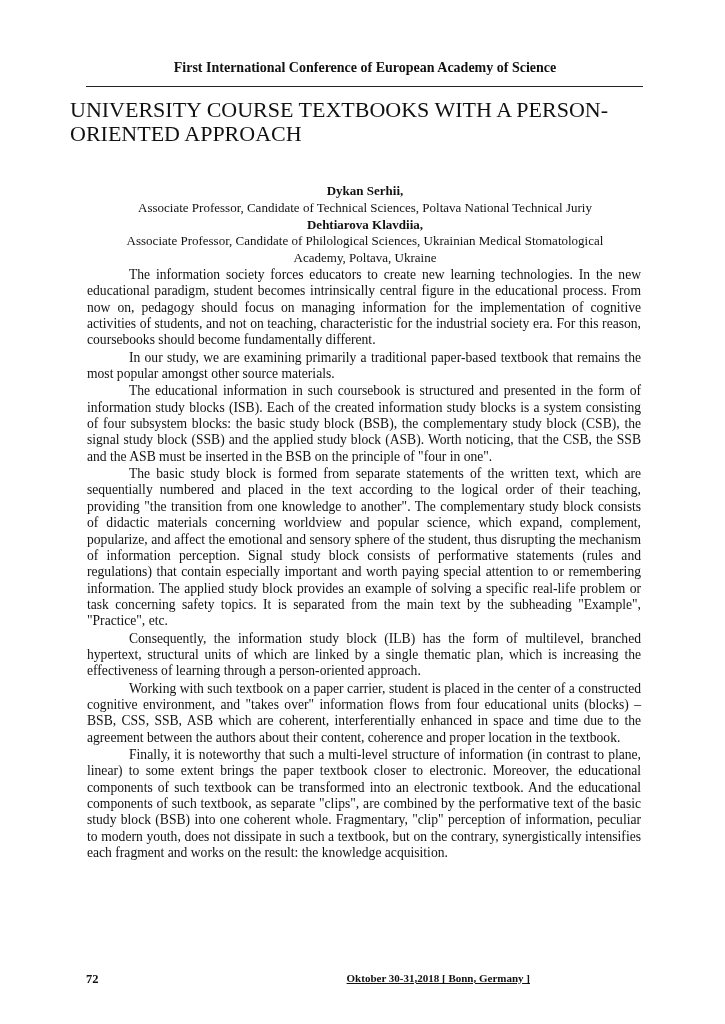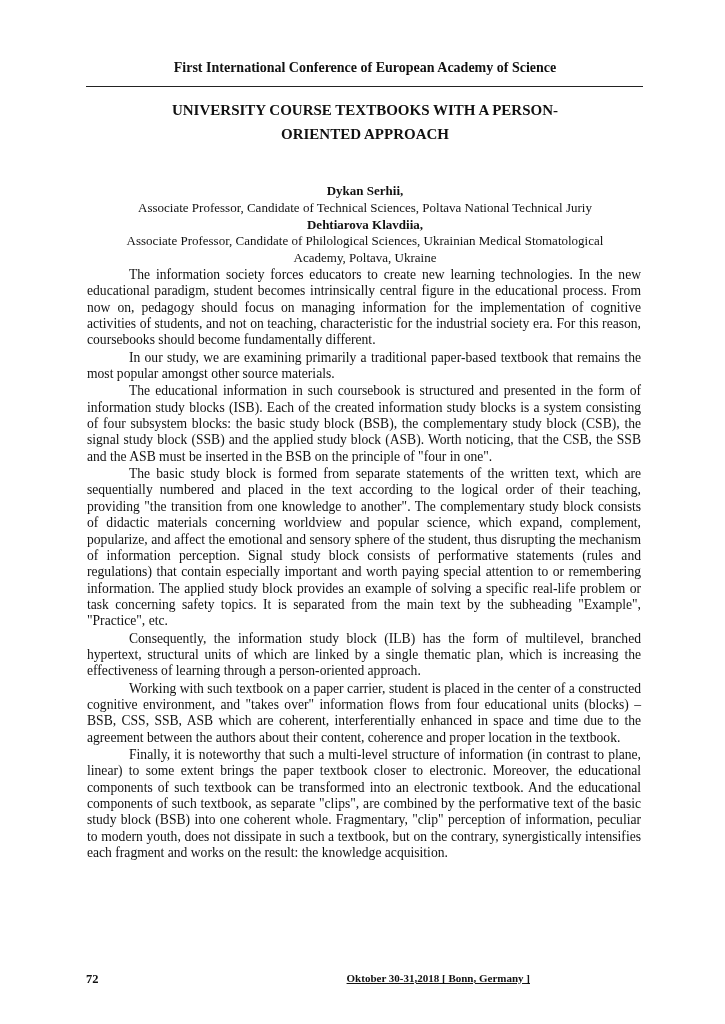--- a/index.html
+++ b/index.html
@@ -1,22 +1,22 @@
 <!DOCTYPE html>
 <html><head>
 <meta charset="utf-8">
 <style>
   html, body { margin:0; padding:0; background:#ffffff; }
   body { width:725px; height:1024px; position:relative; overflow:hidden;
          font-family:"Liberation Serif", "DejaVu Serif", serif; color:#111; }
   .running-head { position:absolute; top:60px; left:85px; width:560px; text-align:center;
     font-weight:bold; font-size:14px; letter-spacing:0; }
   .head-rule { position:absolute; top:86px; left:86px; width:557px; height:0; border-top:1.4px solid #222; }
-  .title { position:absolute; top:98px; left:70px; width:590px; text-align:center;
-    font-weight:bold; font-size:15px; line-height:24px; }
+  .title { position:absolute; top:98px; left:70px; width:590px; 
+    font-weight:normal; font-size:22px; line-height:24px; }
   .authors { position:absolute; top:183px; left:70px; width:590px; text-align:center;
     font-size:13px; line-height:16.8px; }
   .authors .name { font-weight:bold; }
   .body-text { position:absolute; top:266px; left:86px; width:556px;
     font-size:13.6px; line-height:16.35px; text-align:justify; }
   .body-text p { margin:1px; text-indent:42px; }
   .footer-page { position:absolute; top:972px; left:86px; font-weight:bold; font-size:12.5px; }
   .footer-event { position:absolute; top:972px; left:200px; width:330px; text-align:right;
     font-weight:bold; font-size:11px;text-decoration:underline; }
 </style>

